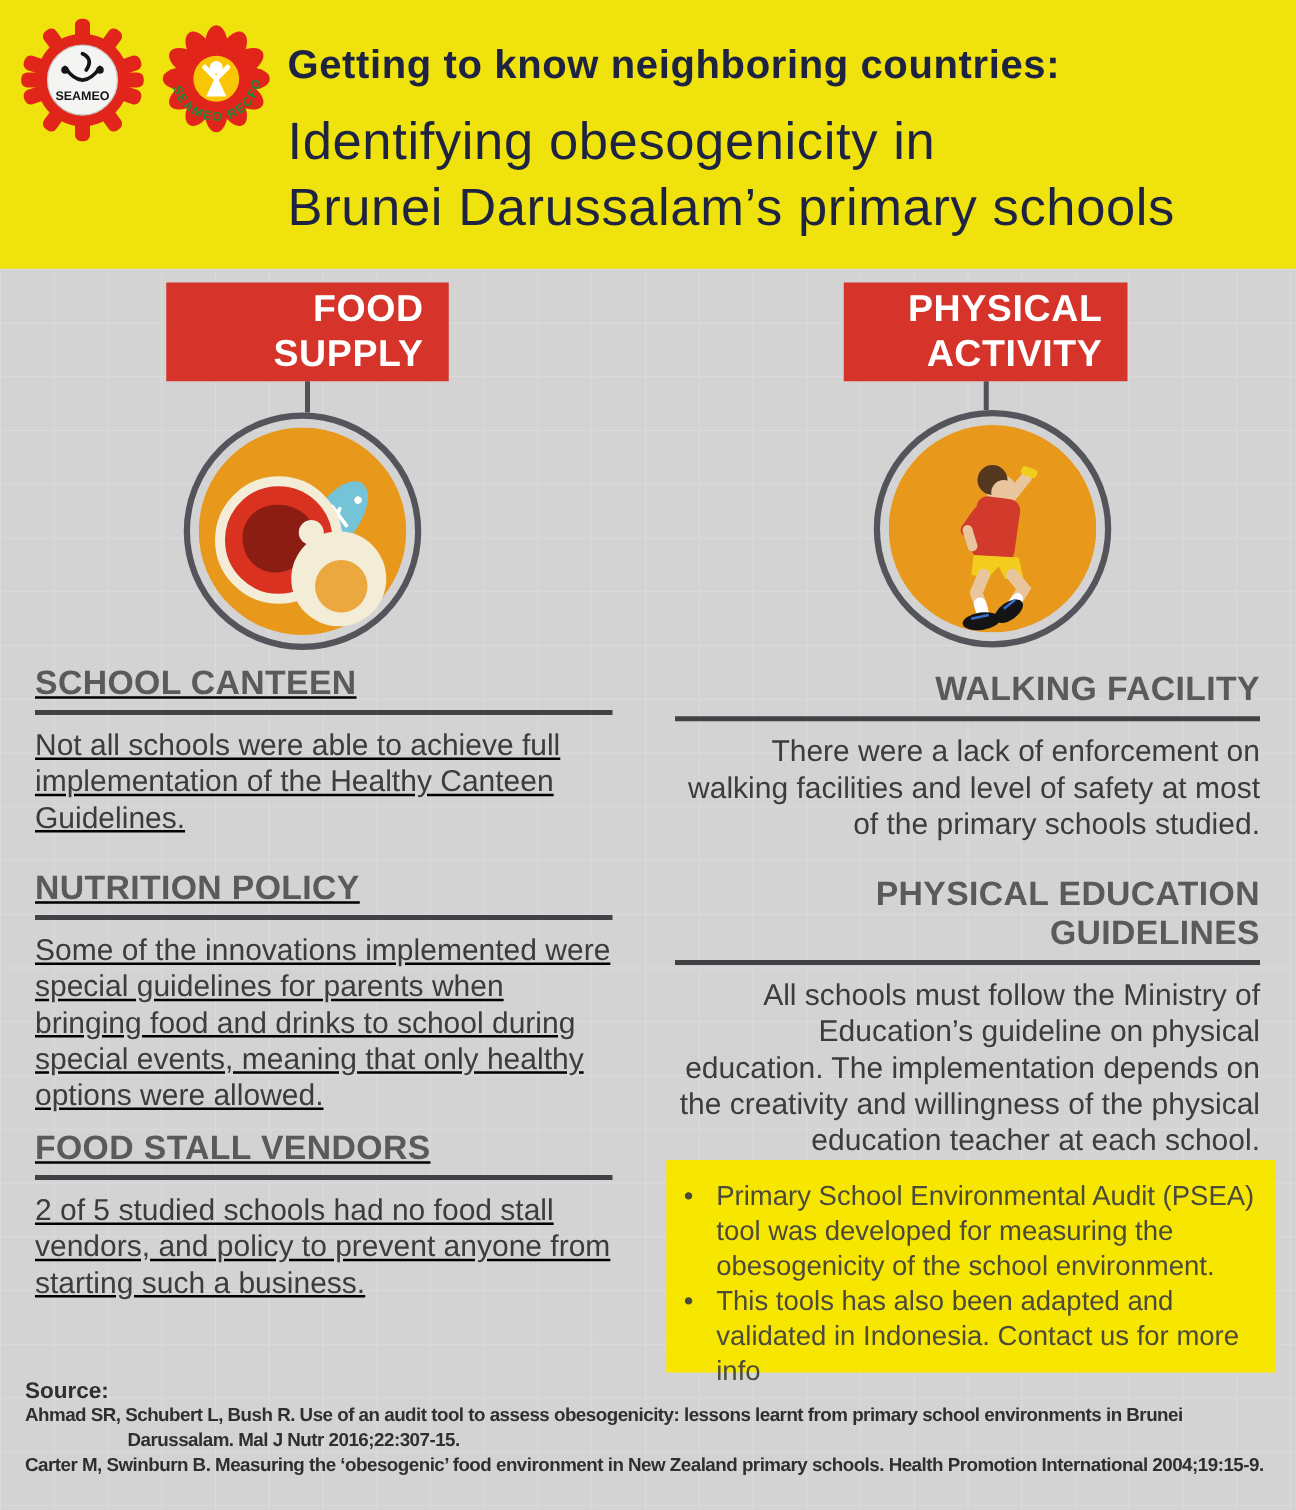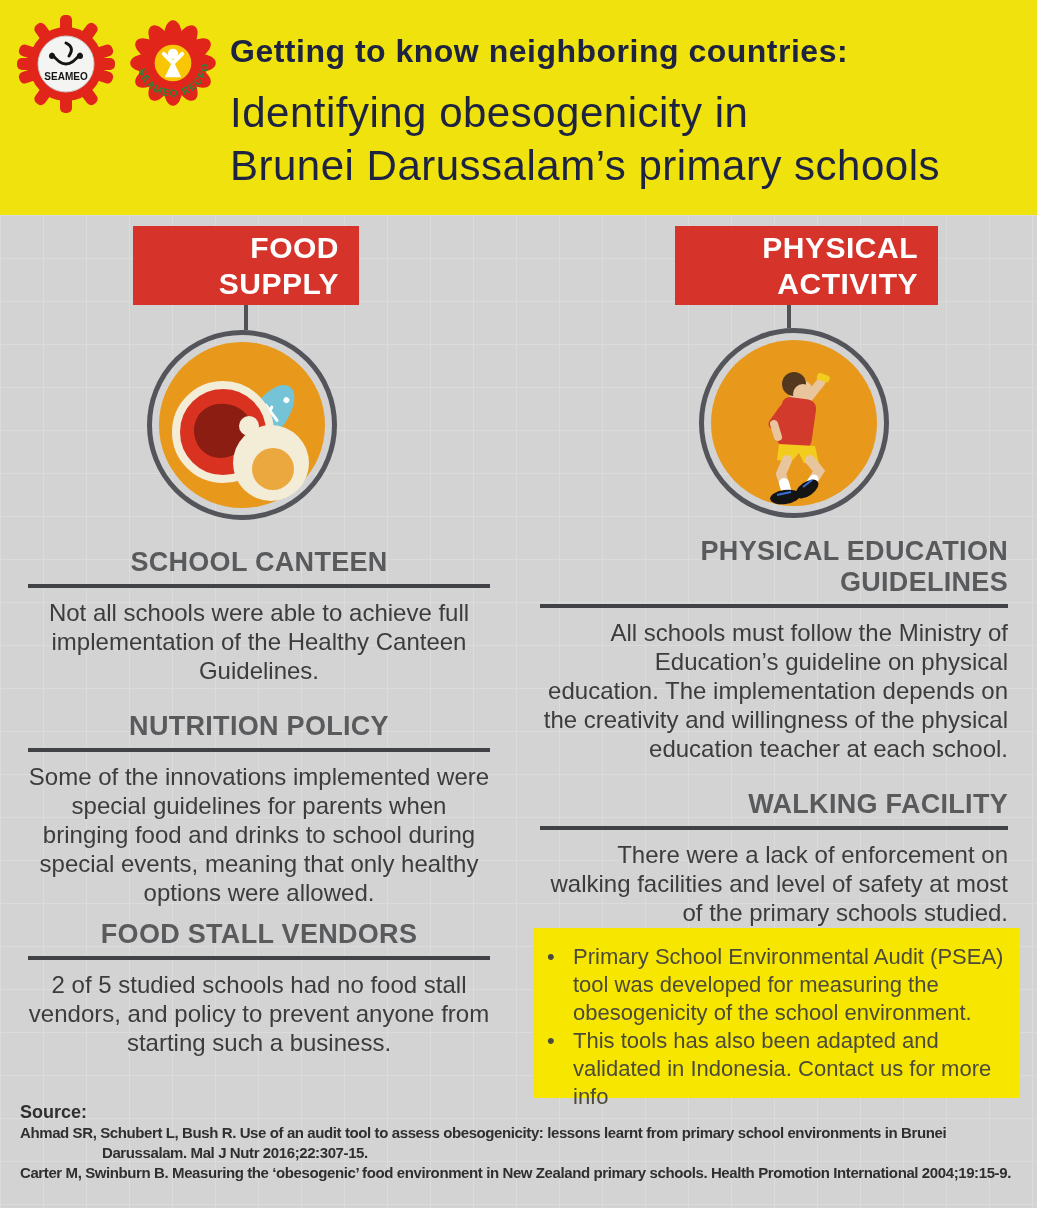--- a/index.html
+++ b/index.html
@@ -18,32 +18,32 @@
   .logo{position:absolute;}
   .logo-seameo{left:16px;top:14px;width:100px;height:100px;}
   .logo-recfon{left:120px;top:10px;width:106px;height:106px;}
   .title-block{position:absolute;left:230px;right:12px;top:16px;text-align:left;color:#1d2340;}
   .title-line1{font-size:32px;font-weight:700;line-height:70px;letter-spacing:.5px;}
   .title-line2,.title-line3{font-size:42px;font-weight:400;line-height:53px;letter-spacing:.5px;}
   
   .banner{position:absolute;background:#d6342b;color:#ffffff;display:flex;align-items:center;justify-content:center;
     text-align:right;font-weight:800;font-size:30px;line-height:36px;letter-spacing:.5px;padding:2px 20px;}
   .banner-left{left:133px;top:226px;width:226px;height:79px;}
-  .banner-right{left:675px;top:226px;width:263px;height:79px;}
+  .banner-right{left:675px;top:226px;width:227px;height:79px;}
   .pin-line{position:absolute;width:4px;background:#515257;}
   .pin-line-left{left:244px;top:305px;height:25px;}
   .pin-line-right{left:787px;top:305px;height:23px;}
   .pin-circle{position:absolute;width:190px;height:190px;border:5px solid #54555a;border-radius:50%;
     display:flex;align-items:center;justify-content:center;background:transparent;}
   .pin-circle-left{left:147px;top:330px;}
   .pin-circle-right{left:699px;top:328px;}
   .pin-circle svg{display:block;}
   
   .col{position:absolute;}
-  .col-left{left:28px;top:547px;width:462px;text-align:center;}
+  .col-left{left:28px;top:531px;width:462px;text-align:left;text-decoration:underline;}
   .col-right{left:540px;top:536px;width:468px;text-align:right;}
   .section{margin:0 0 26px 0;}
   .section h3{margin:0;font-size:27px;font-weight:800;color:#595a5c;letter-spacing:.3px;
     border-bottom:4px solid #414246;padding-bottom:6px;line-height:31px;}
   .section p{margin:10px 0 0 0;font-size:24px;line-height:29px;color:#3c3c3c;}
   .col-left .section:nth-child(3){margin-top:-14px;}
   
   .highlight{position:absolute;left:533px;top:928px;width:487px;height:170px;background:#f7e600;
     padding:15px 12px 10px 14px;}
   .highlight ul{margin:0;padding:0;list-style:none;}
@@ -202,26 +202,26 @@
       <p>Some of the innovations implemented were special guidelines for parents when bringing food and drinks to school during special events, meaning that only healthy options were allowed.</p>
     </div>
     <div class="section">
       <h3>FOOD STALL VENDORS</h3>
       <p>2 of 5 studied schools had no food stall vendors, and policy to prevent anyone from starting such a business.</p>
     </div>
   </div>
 
   <div class="col col-right">
     <div class="section">
+      <h3>WALKING FACILITY</h3>
+      <p>There were a lack of enforcement on walking facilities and level of safety at most of the primary schools studied.</p>
+    </div>
+    <div class="section">
       <h3>PHYSICAL EDUCATION GUIDELINES</h3>
       <p>All schools must follow the Ministry of Education’s guideline on physical education. The implementation depends on the creativity and willingness of the physical education teacher at each school.</p>
-    </div>
-    <div class="section">
-      <h3>WALKING FACILITY</h3>
-      <p>There were a lack of enforcement on walking facilities and level of safety at most of the primary schools studied.</p>
     </div>
   </div>
 
   <div class="highlight">
     <ul>
       <li>
         <span class="bullet-dot">•</span>
         <span>Primary School Environmental Audit (PSEA) tool was developed for measuring the obesogenicity of the school environment.</span>
       </li>
       <li>

